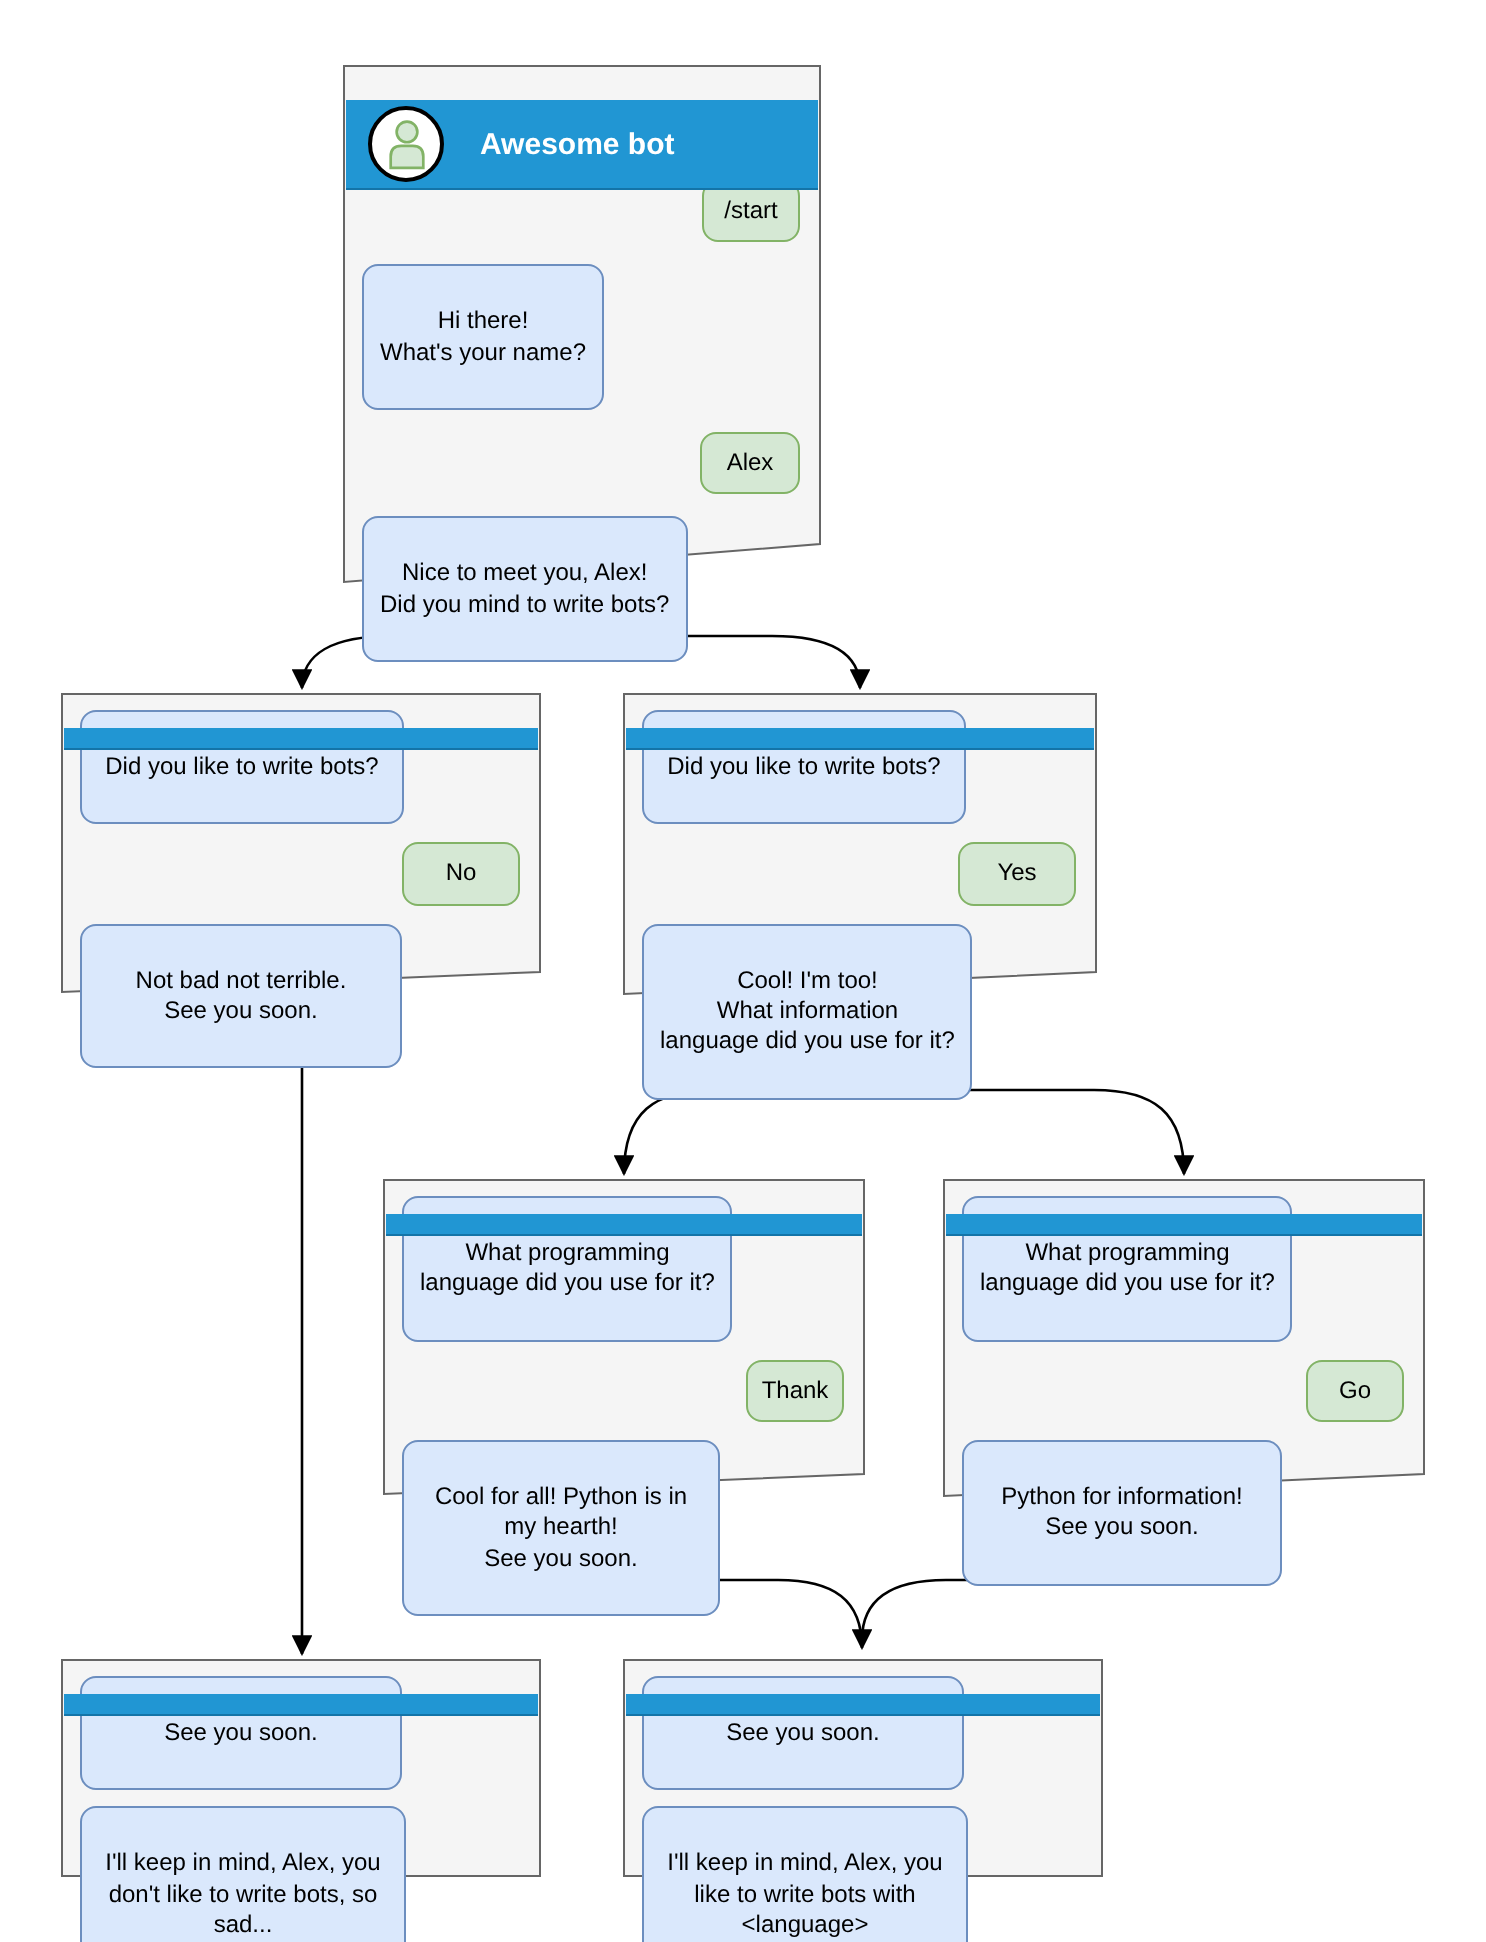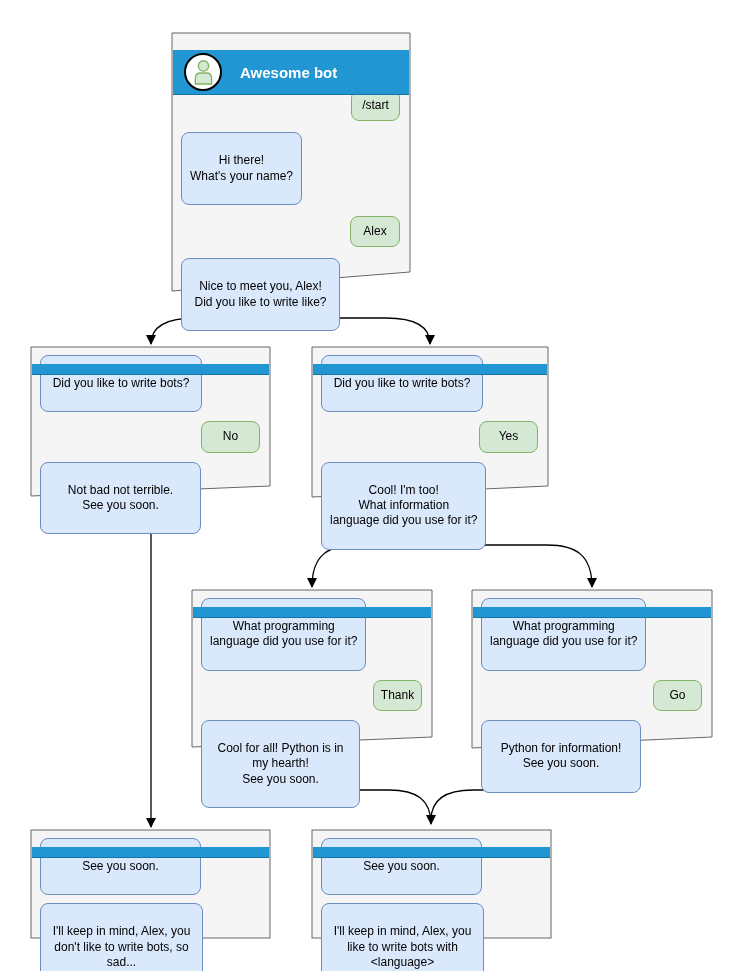--- a/index.html
+++ b/index.html
@@ -116,21 +116,21 @@
         </svg>
       </div>
       <div class="window-title">Awesome bot</div>
     </div>
     <div class="body main">
       <div class="msg user" style="min-width:49px">/start</div>
       <div class="msg bot">Hi there!
 What's your name?</div>
       <div class="msg user" style="min-width:50px">Alex</div>
       <div class="msg bot" style="min-width:159px">Nice to meet you, Alex!
-Did you like to write like?</div>
+Did you mind to write bots?</div>
     </div>
   </div>
 
   <div class="window" style="left:31px;top:347px;width:239px;">
     <div class="titlebar"></div>
     <div class="body thin">
       <div class="msg bot" style="min-width:162px">Did you like to write bots?</div>
       <div class="msg user" style="min-width:59px">No</div>
       <div class="msg bot" style="min-width:161px">Not bad not terrible.
 See you soon.</div>

